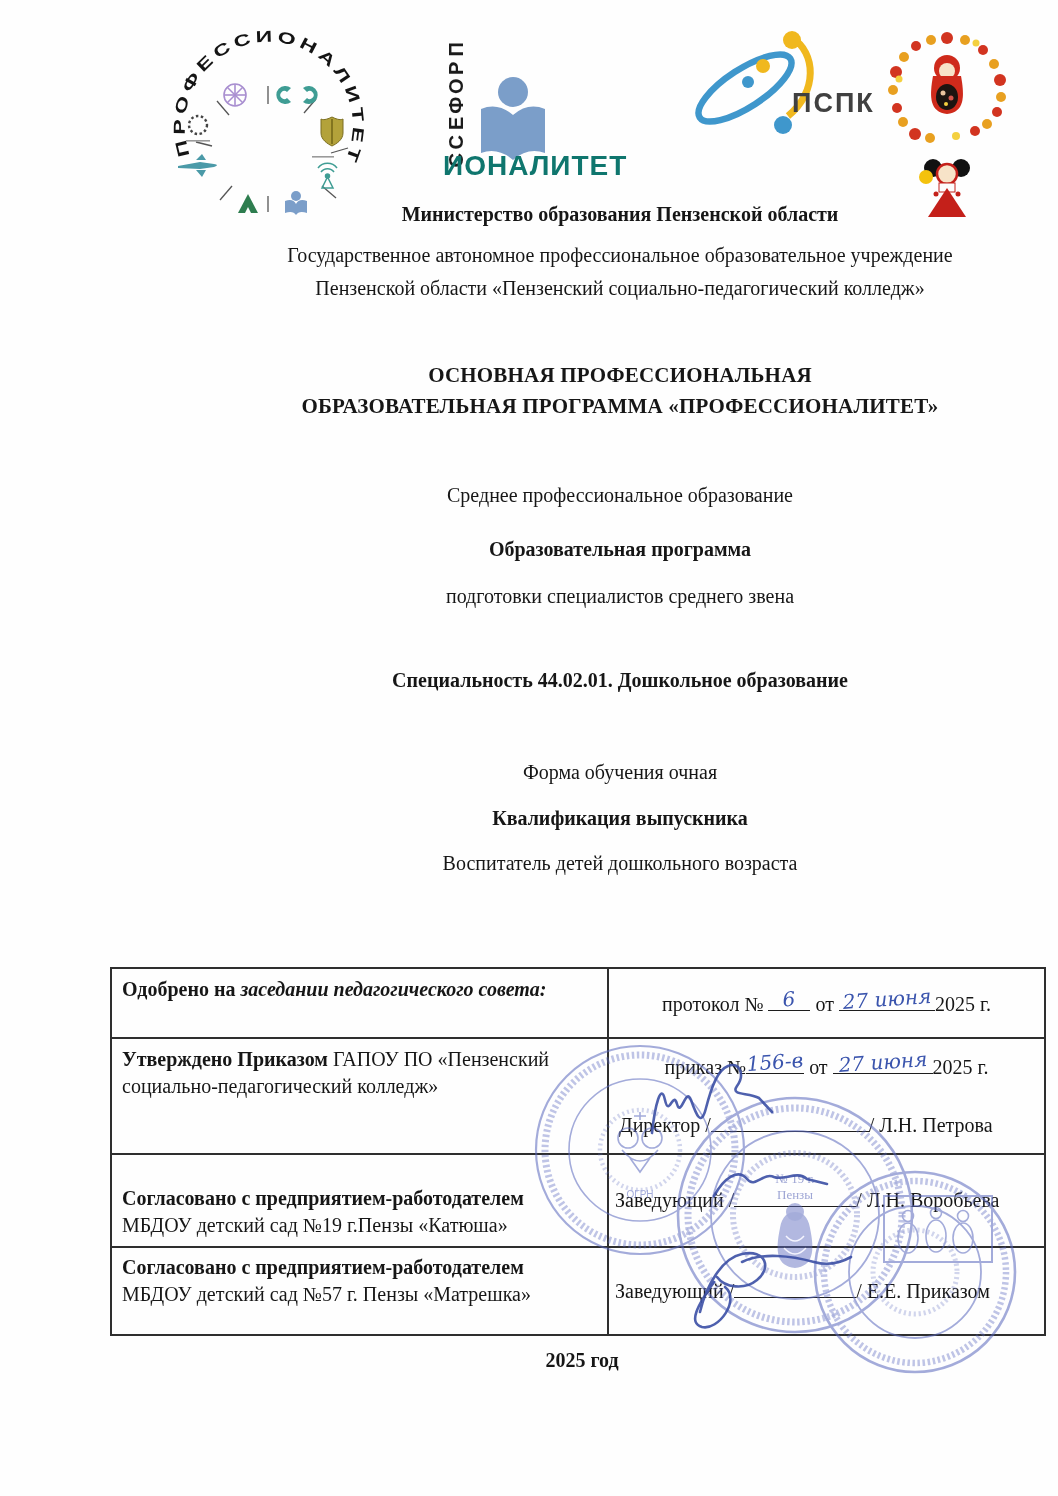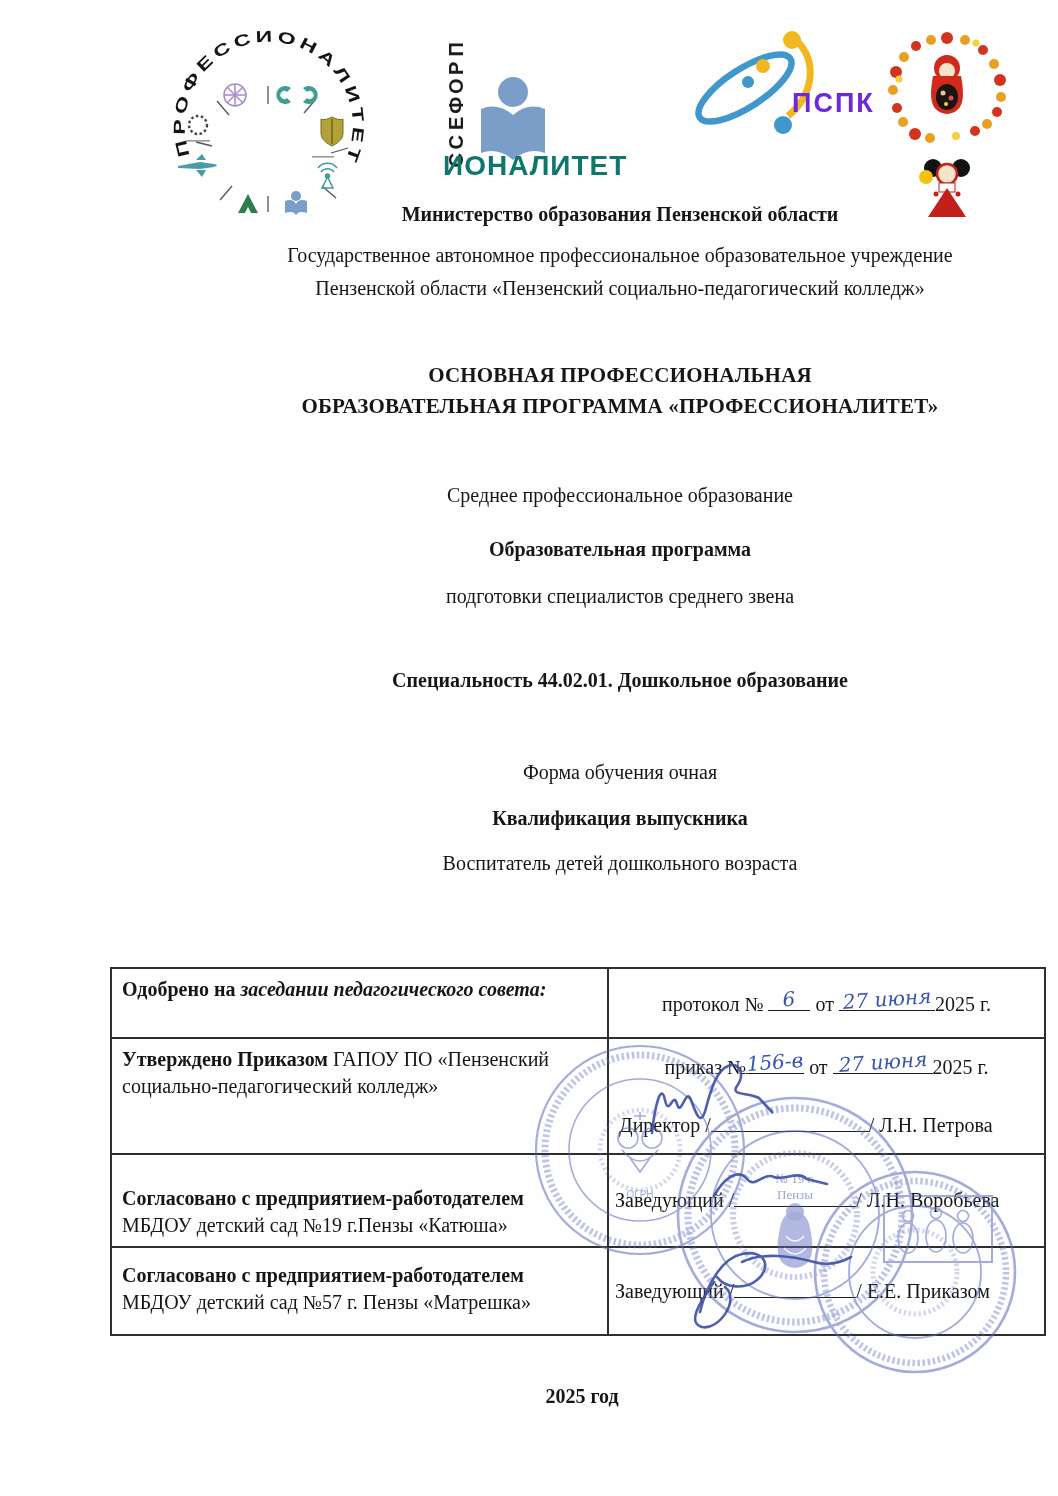--- a/index.html
+++ b/index.html
@@ -13,35 +13,35 @@
   .b{font-weight:bold;}
   .doc-line{font-size:20px;line-height:26px;}
   .title-line{font-size:21px;font-weight:bold;line-height:31px;letter-spacing:.2px;}
   
   #vert-word{left:444px;top:40px;width:24px;}
   .vl{display:block;transform:rotate(-90deg);height:18.5px;line-height:18.5px;width:24px;
       text-align:center;font-weight:bold;font-family:"Liberation Sans",sans-serif;font-size:20px;color:#1b1b1b;}
   #horiz-word{left:443px;top:150px;font-family:"Liberation Sans",sans-serif;
       font-weight:bold;font-size:28px;letter-spacing:1px;color:#0f766e;}
   #pspk-label{left:792px;top:88px;font-family:"Liberation Sans",sans-serif;font-weight:bold;
-      font-size:27px;letter-spacing:2px;color:#6d28d9;}
+      font-size:27px;letter-spacing:2px;color:#404040;}
   
   #approval{position:absolute;left:110px;top:967px;width:890px;border-collapse:collapse;table-layout:fixed;}
   #approval td{border:2px solid #2e2e2e;vertical-align:top;font-size:20px;line-height:27px;padding:7px 10px;}
   td.cl{width:475px;}
   td.cr{width:415px;}
   .bi{font-weight:bold;font-style:italic;}
   .bl{display:inline-block;border-bottom:1.6px solid #1d1d1d;height:16px;position:relative;vertical-align:baseline;}
   .w40{width:42px;}.w95{width:96px;}.w58{width:58px;}.w100{width:100px;}
   .w160{width:158px;}.w125{width:122px;}
   .hw{position:absolute;left:50%;bottom:-3px;transform:translateX(-50%) rotate(-4deg);
       color:#3a54ad;font-family:"DejaVu Serif",serif;font-style:italic;font-size:20px;white-space:nowrap;}
   .sigline{margin-top:31px;white-space:nowrap;}
   .prline{text-align:center;padding-top:2px;white-space:nowrap;}
-  #year{top:1349px;font-size:20px;font-weight:bold;left:110px;width:944px;text-align:center;margin-top:36px;}
+  #year{top:1349px;font-size:20px;font-weight:bold;left:110px;width:944px;text-align:center;}
   svg{display:block;}
   .nosel{user-select:none;}
 </style>
 </head>
 <body>
 
 <div id="page">
 
   <svg class="abs nosel" style="left:0;top:0" width="1058" height="250" viewBox="0 0 1058 250">
 
@@ -241,21 +241,21 @@
         <span>МБДОУ детский сад №19 г.Пензы «Катюша»</span>
       </td>
       <td class="cr" style="vertical-align:middle;padding:20px 6px">
         <div style="white-space:nowrap">
           <span>Заведующий /</span><span class="bl w125"></span><span>/</span>
           <span>Л.Н. Воробьева</span>
         </div>
       </td>
     </tr>
     <tr style="height:88px">
-      <td class="cl" style="padding-top:14px">
+      <td class="cl" style="padding-top:6px">
         <span class="b">Согласовано с предприятием-работодателем</span>
         <span>МБДОУ детский сад №57 г. Пензы «Матрешка»</span>
       </td>
       <td class="cr" style="vertical-align:middle;padding:4px 6px">
         <div style="white-space:nowrap">
           <span>Заведующий /</span><span class="bl w125"></span><span>/</span>
           <span>Е.Е. Приказом</span>
         </div>
       </td>
     </tr>

